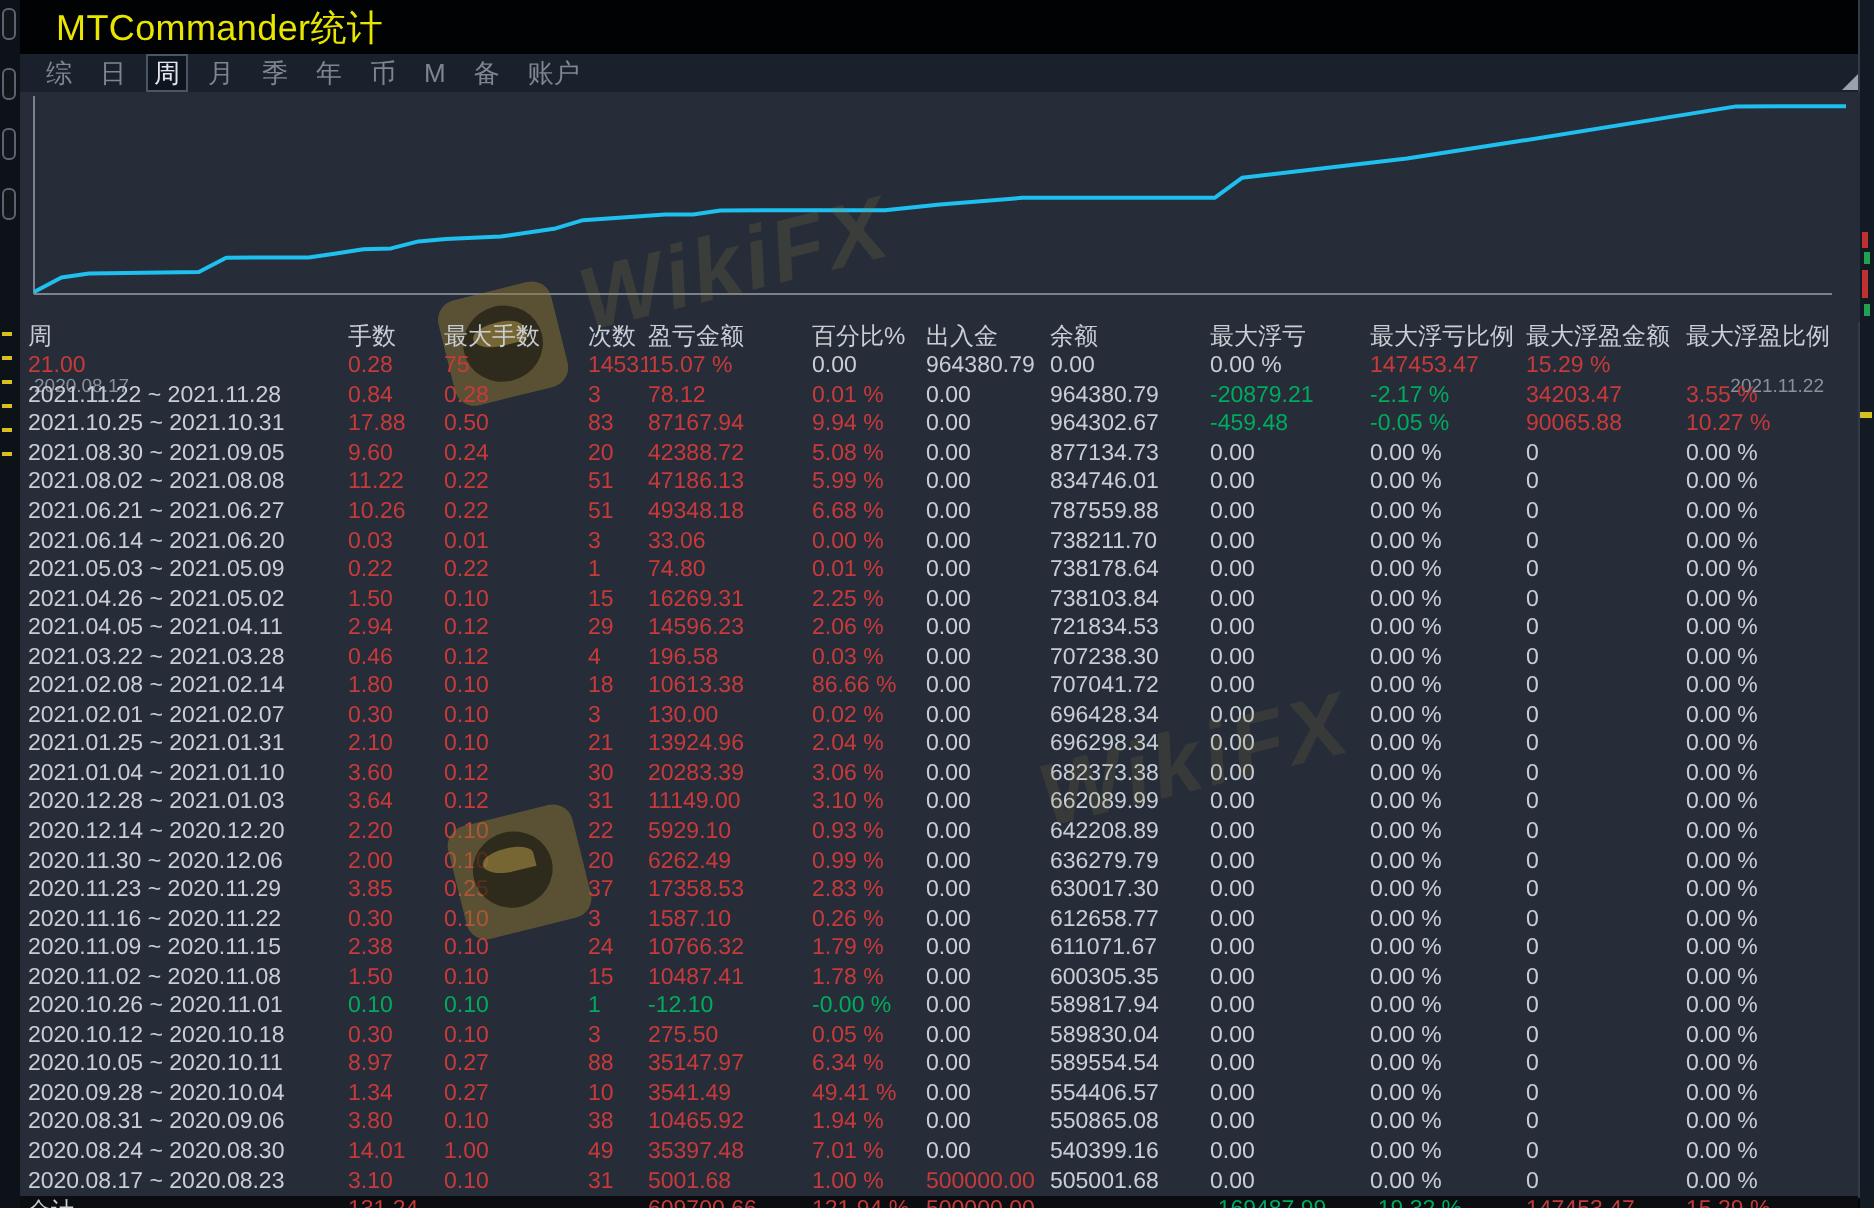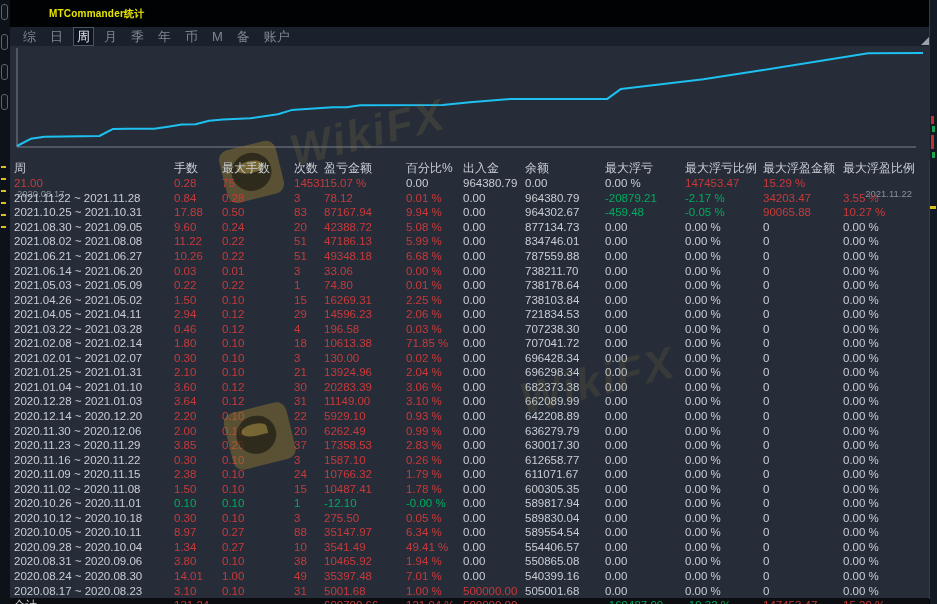--- a/index.html
+++ b/index.html
@@ -13,21 +13,21 @@
   .ydash{position:absolute;left:1px;width:5px;height:2px;background:#d8c020;}
   #right-sliver{position:absolute;right:0;top:0;width:7px;height:604px;background:#121a24;}
   #bottom-sliver{position:absolute;left:10px;right:7px;top:599px;height:5px;background:#05060a;overflow:hidden;}
   .mark{position:absolute;}
 
   
   #window{position:absolute;left:10px;top:0;width:920px;height:599px;background:#262d39;border-right:1px solid #323b48;}
 
   
   #titlebar{position:absolute;top:0;left:0;right:0;height:27px;background:#010203;display:flex;align-items:center;justify-content:space-between;padding:0 8px 0 18px;}
-  #title{color:var(--title);font-size:10px;font-weight:bold;letter-spacing:.2px;margin-left:21px;}
+  #title{color:var(--title);font-size:18px;font-weight:normal;letter-spacing:.2px;}
   #brand{color:var(--brand);font-size:12.5px;}
 
   
   #menubar{position:absolute;top:27px;left:0;right:0;height:19px;background:#1b212c;display:flex;align-items:center;gap:14px;padding-left:13px;border-bottom:1px solid #1b212c;}
   .menu-item{color:#7f868f;font-size:13px;line-height:17px;cursor:default;white-space:nowrap;}
   .menu-item.active{color:#e2e6ea;border:1px solid #4b5563;background:#0e1420;padding:0 3px;margin:0 -4px;}
 
   
   #chart-area{position:absolute;top:46px;left:0;width:920px;height:115px;background:#262d39;}
   #chart-svg{position:absolute;left:0;top:0;}
@@ -306,21 +306,21 @@
             <span class="tcell c-w">0.00 %</span>
             <span class="tcell c-w">0</span>
             <span class="tcell c-w">0.00 %</span>
           </div>
           <div class="trow">
             <span class="tcell c-w">2021.02.08 ~ 2021.02.14</span>
             <span class="tcell c-r">1.80</span>
             <span class="tcell c-r">0.10</span>
             <span class="tcell c-r">18</span>
             <span class="tcell c-r">10613.38</span>
-            <span class="tcell c-r">71.85 %</span>
+            <span class="tcell c-r">86.66 %</span>
             <span class="tcell c-w">0.00</span>
             <span class="tcell c-w">707041.72</span>
             <span class="tcell c-w">0.00</span>
             <span class="tcell c-w">0.00 %</span>
             <span class="tcell c-w">0</span>
             <span class="tcell c-w">0.00 %</span>
           </div>
           <div class="trow">
             <span class="tcell c-w">2021.02.01 ~ 2021.02.07</span>
             <span class="tcell c-r">0.30</span>

